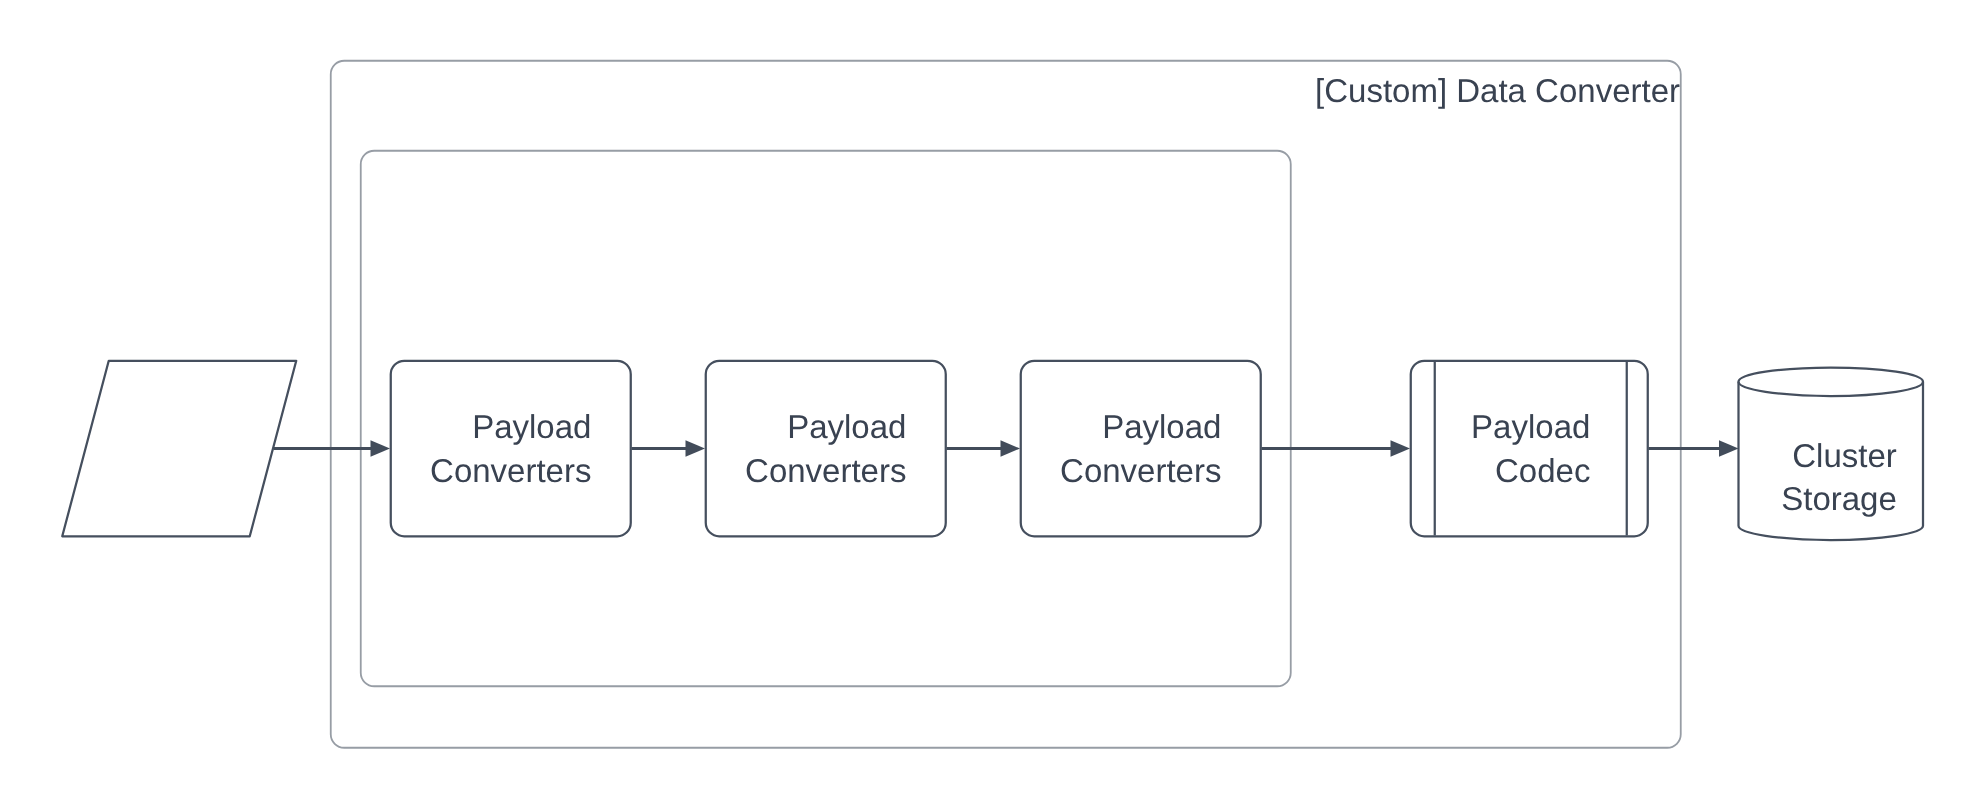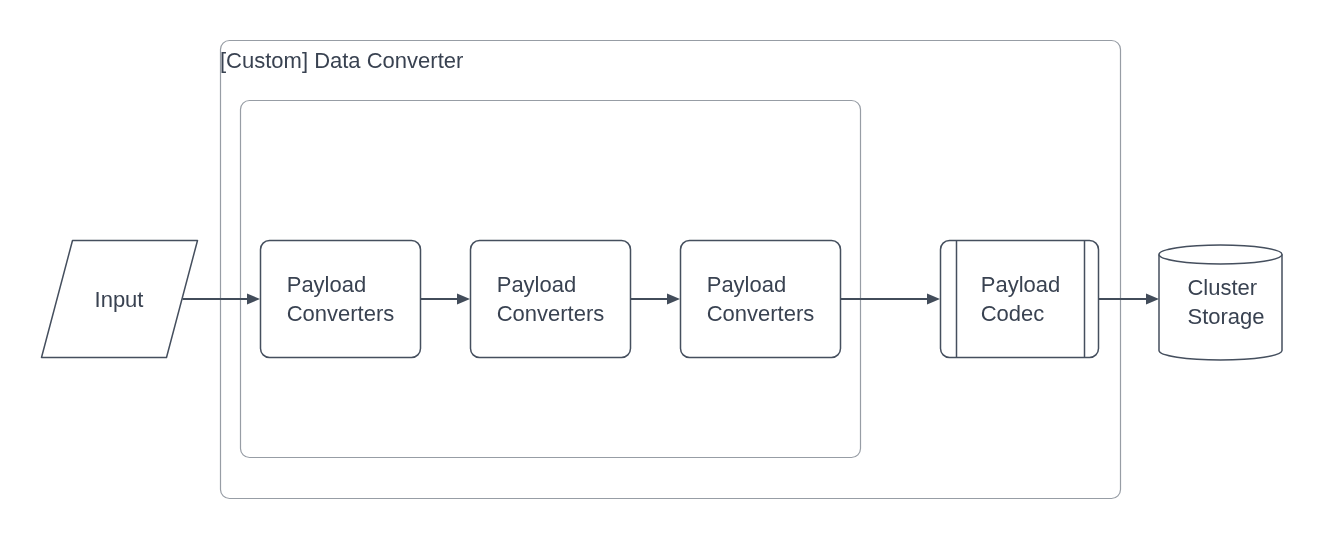--- a/index.html
+++ b/index.html
@@ -21,21 +21,21 @@
   .container-box{fill:#ffffff;stroke:var(--container-stroke);stroke-width:1.2;}
   .shape{fill:#ffffff;stroke:var(--shape-stroke);stroke-width:1.5;}
   .shape-line{stroke:var(--shape-stroke);stroke-width:1.5;fill:none;}
   .arrow-line{stroke:var(--arrow);stroke-width:2;fill:none;}
   .arrow-head{fill:var(--arrow);stroke:none;}
   .label{
     position:absolute;
     color:var(--text);
     font-size:22px;
     line-height:29px;
-    text-align:left;
+    text-align:right;
     white-space:pre-line;
   }
   .label.centered{
     display:flex;
     align-items:center;
     justify-content:center;
   }
 </style>
 </head>
 <body>
@@ -83,30 +83,29 @@
     </g>
     <g>
       <line class="arrow-line" x1="1099" y1="299" x2="1147" y2="299"></line>
       <polygon class="arrow-head" points="1159,299 1146,293.5 1146,304.5"></polygon>
     </g>
   </svg>
 
   <div class="label" style="left:220px;top:46px;width:900px;height:29px;">[Custom] Data Converter</div>
 
 
-  <div class="label centered" style="left:40px;top:240px;width:158px;height:118px;">Input</div>
 
   <div class="label centered" style="left:260px;top:240px;width:161px;height:118px;">Payload
 Converters</div>
 
   <div class="label centered" style="left:470px;top:240px;width:161px;height:118px;">Payload
 Converters</div>
 
   <div class="label centered" style="left:680px;top:240px;width:161px;height:118px;">Payload
 Converters</div>
 
   <div class="label centered" style="left:956px;top:240px;width:129px;height:118px;">Payload
 Codec</div>
 
-  <div class="label centered" style="left:1159px;top:248px;width:134px;height:108px;">Cluster
+  <div class="label centered" style="left:1159px;top:264px;width:134px;height:108px;">Cluster
 Storage</div>
 
 </div>
 
 </body></html>

